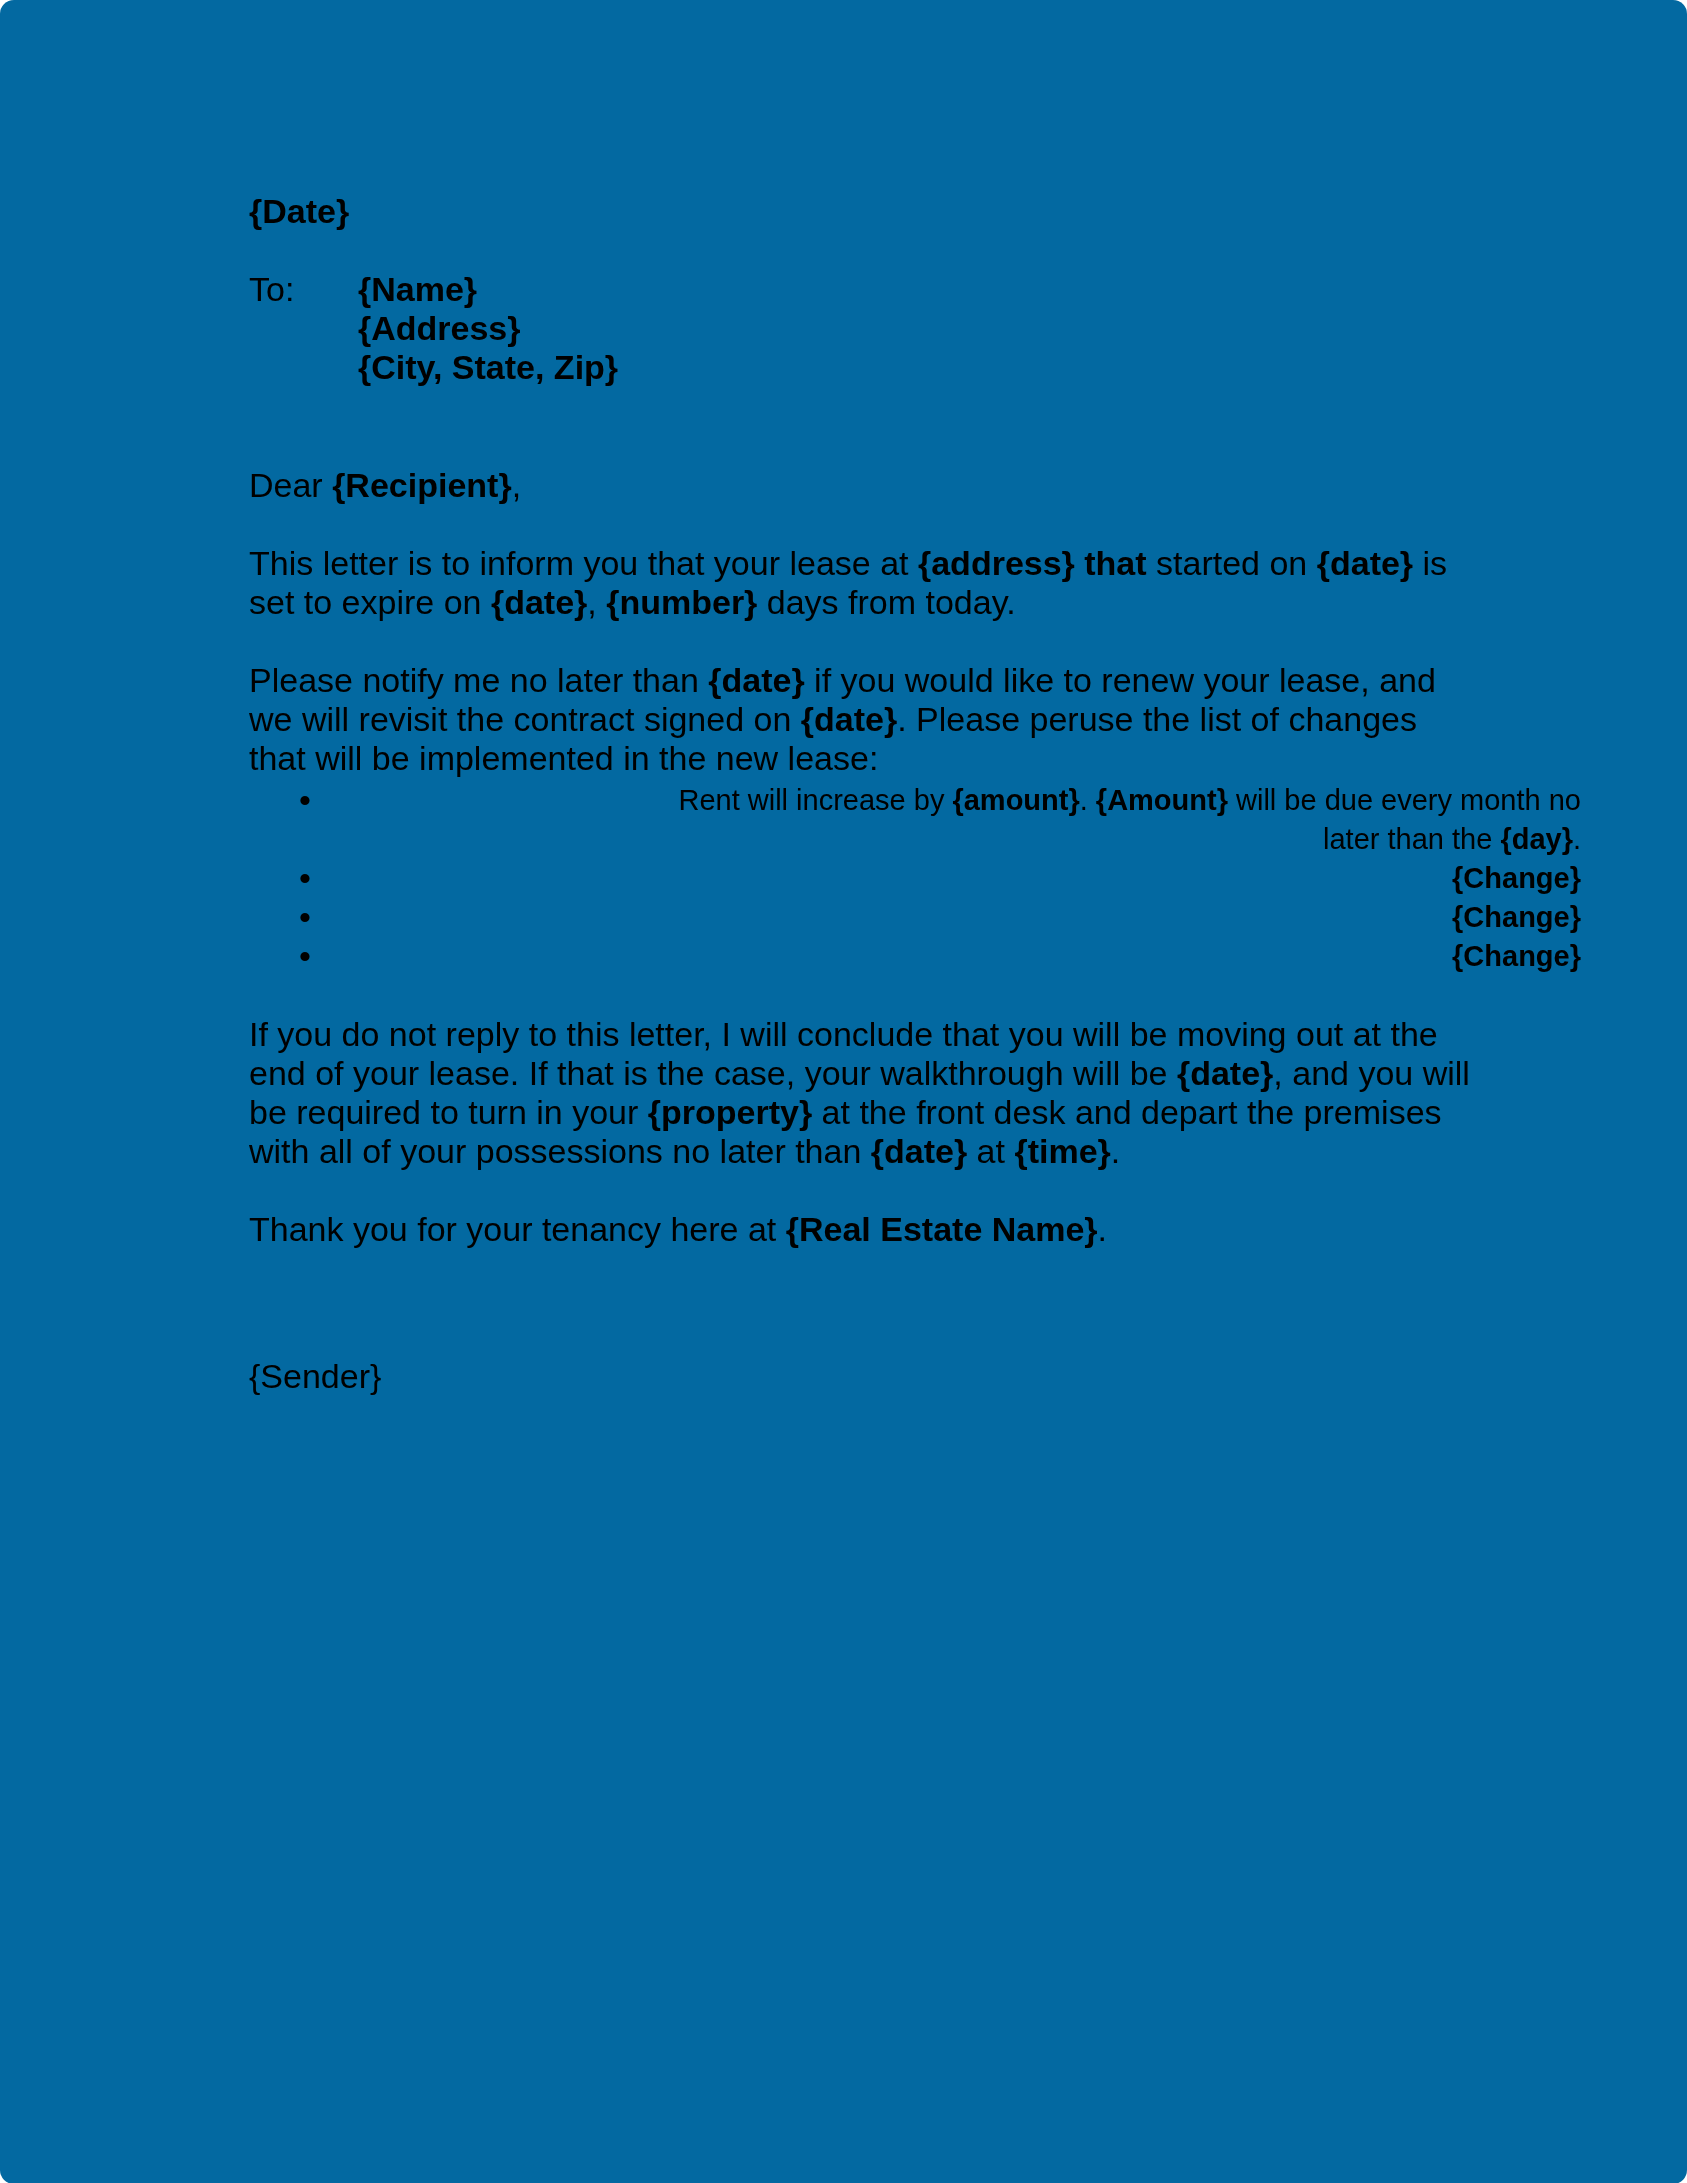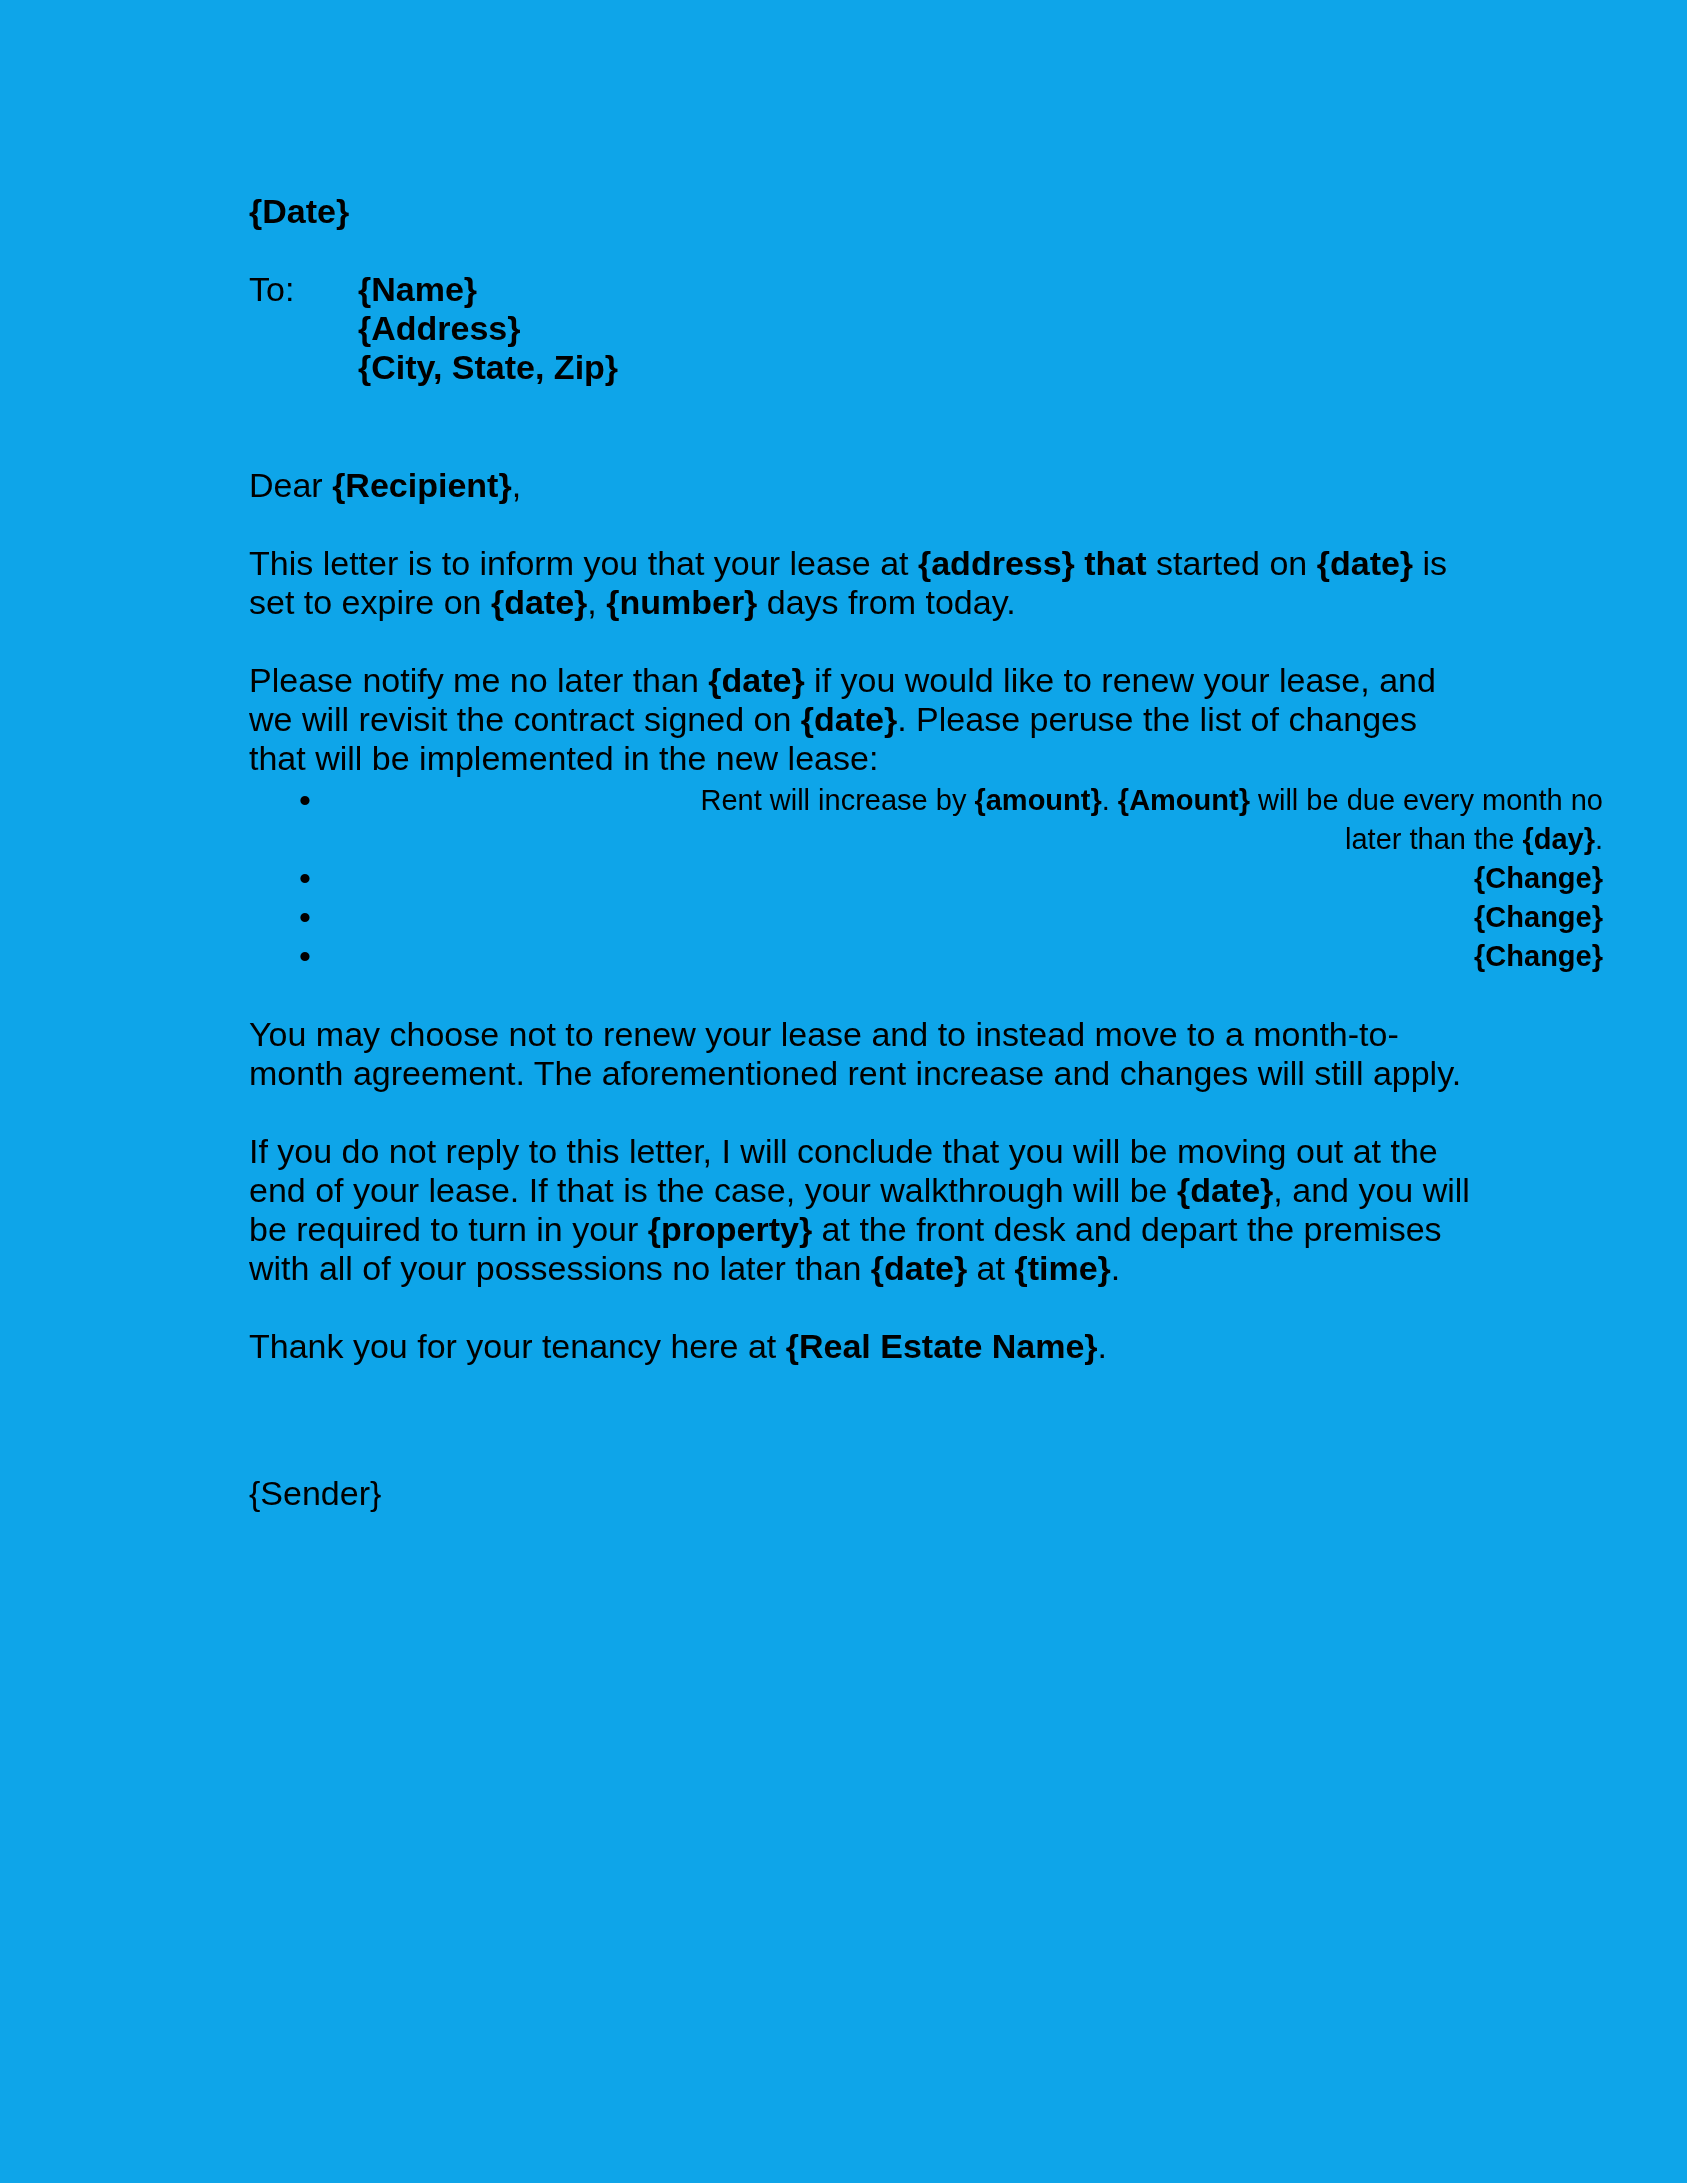--- a/index.html
+++ b/index.html
@@ -7,23 +7,24 @@
     width: 1687px;
     height: 2184px;
     background: #ffffff;
     font-family: "Liberation Sans", "DejaVu Sans", sans-serif;
     color: #000000;
   }
   .page {
     box-sizing: border-box;
     width: 1687px;
     height: 2184px;
-    padding: 192px 84px 0 249px;
-    background: #0ea5e9;
+    padding: 192px 106px 0 249px;
+    background: #0369a1;
     overflow: hidden;
+    border-radius: 14px;
   }
   .para {
     margin: 0 0 39px 0;
     font-size: 34px;
     line-height: 39px;
     white-space: pre;      
     font-weight: normal;
   }
   .para.no-gap { margin-bottom: 3px; }
   .para.gap2  { margin-bottom: 108px; }
@@ -92,22 +93,20 @@
 that will be implemented in the new lease:</span></p>
 
   <ul class="changes">
     <li><span>Rent will increase by </span><span class="b">{amount}</span><span>. </span><span class="b">{Amount}</span><span> will be due every month no
 later than the </span><span class="b">{day}</span><span>.</span></li>
     <li><span class="b">{Change}</span></li>
     <li><span class="b">{Change}</span></li>
     <li><span class="b">{Change}</span></li>
   </ul>
 
-  <p class="para"><span>You may choose not to renew your lease and to instead move to a month-to-
-month agreement. The aforementioned rent increase and changes will still apply.</span></p>
 
   <p class="para"><span>If you do not reply to this letter, I will conclude that you will be moving out at the
 end of your lease. If that is the case, your walkthrough will be </span><span class="b">{date}</span><span>, and you will
 be required to turn in your </span><span class="b">{property}</span><span> at the front desk and depart the premises
 with all of your possessions no later than </span><span class="b">{date}</span><span> at </span><span class="b">{time}</span><span>.</span></p>
 
   <p class="para gap2"><span>Thank you for your tenancy here at </span><span class="b">{Real Estate Name}</span><span>.</span></p>
 
 
   <p class="para bold">{Sender}</p>

